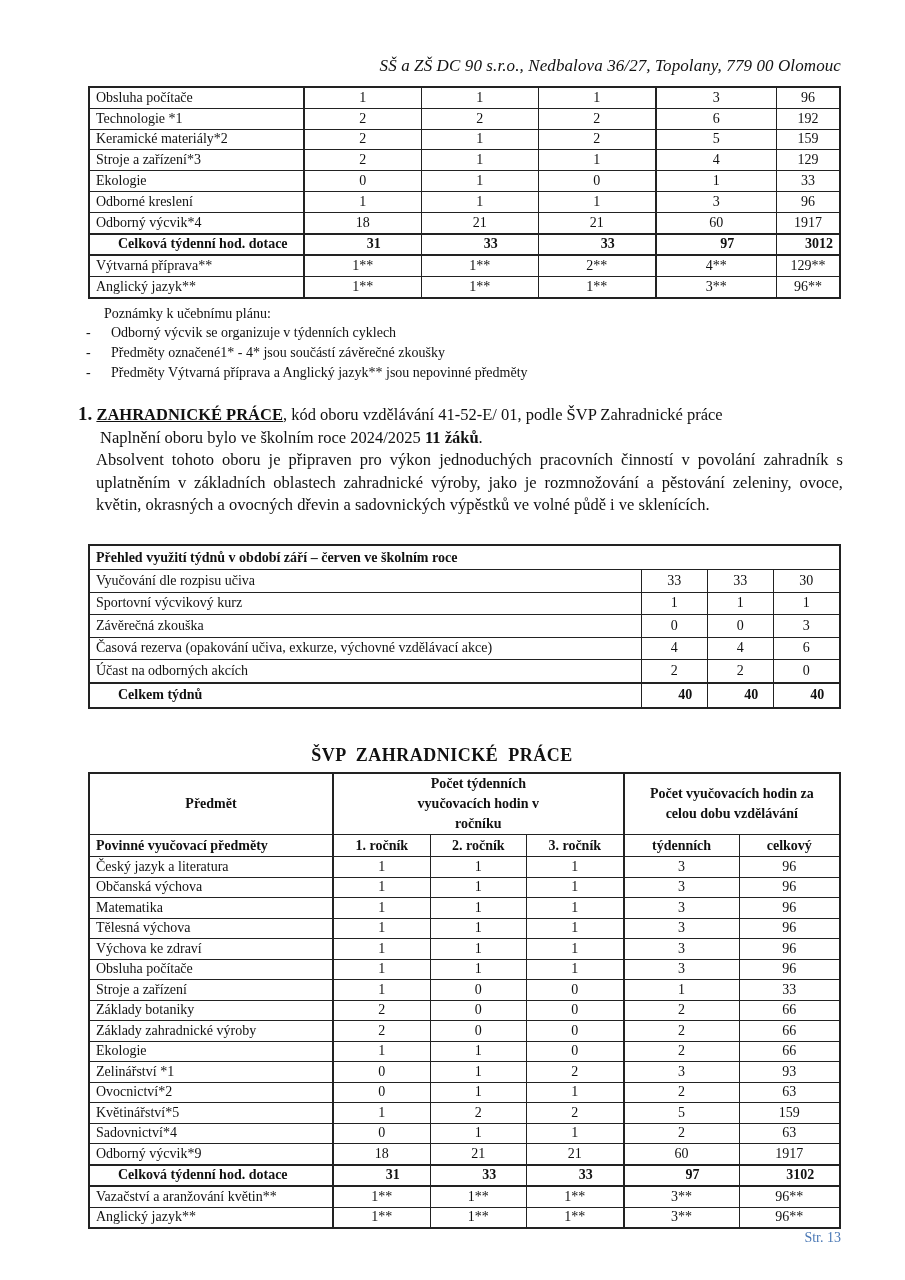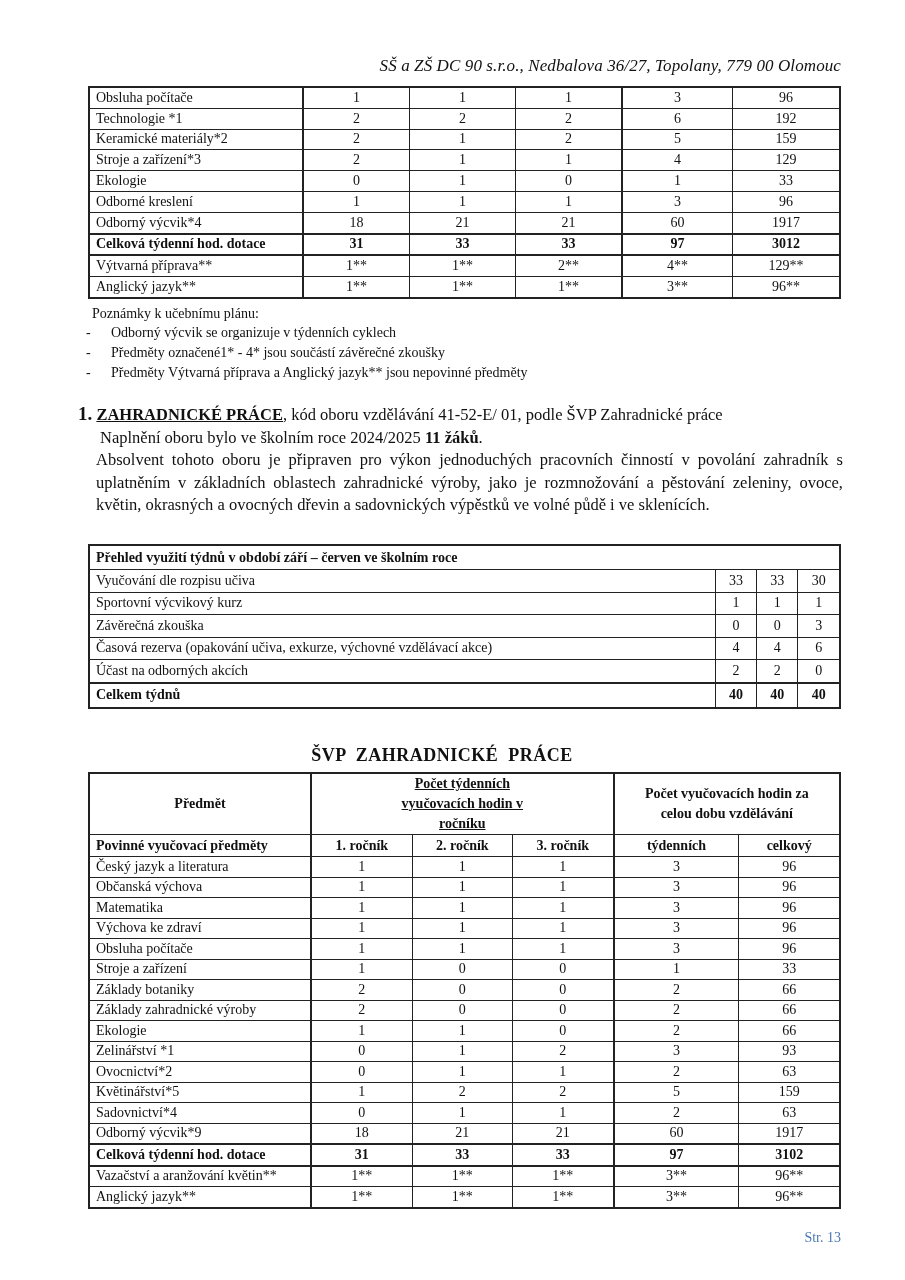--- a/index.html
+++ b/index.html
@@ -4,25 +4,25 @@
 <style>
   html, body { margin:0; padding:0; background:#fff; }
   body { width:905px; height:1280px; position:relative; font-family:"Liberation Serif", serif; color:#111; overflow:hidden; }
   .header { position:absolute; top:36px; right:64px; font-style:italic; font-size:17px; letter-spacing:0.1px;margin-top:20px; }
   table { border-collapse:collapse; position:absolute; font-family:"Liberation Serif", serif; }
   td, th { border:1px solid #222; font-size:14px; padding:0 6px; font-weight:normal; }
   .t1 { left:88px; top:86px; width:753px; border:2px solid #222; }
   .t1 td { height:19.8px; text-align:center; }
   .t1 td:first-child { text-align:left; width:200px; }
   .t1 td:nth-child(2){width:93px}.t1 td:nth-child(3){width:93px}.t1 td:nth-child(4){width:93px}.t1 td:nth-child(5){width:97px}
-  .bold td { font-weight:bold; }
+  .bold td { font-weight:bold;padding-left:28px; }
   .thick-top td { border-top:2px solid #222; }
   .thick-left { border-left:2px solid #222 !important; }
   .notes { position:absolute; left:88px; top:304px; font-size:14px; }
-  .notes .title { margin-left:4px; line-height:19px; }
+  .notes .title { margin-left:16px; line-height:19px; }
   .notes .item { display:flex; line-height:20px; }
   .notes .dash { width:25px; text-align:left; margin-left:-2px; }
   .section { position:absolute; left:78px; top:403px; width:765px; font-size:16.5px; line-height:22.5px; }
   .section .num { font-weight:bold; font-size:19px; }
   .section .name { font-weight:bold; text-decoration:underline; }
   .section .line2 { margin-left:22px; }
   .section .para { margin-left:18px; text-align:justify; }
   .t2 { left:88px; top:544px; width:753px; border:2px solid #222; }
   .t2 td { height:21.5px; text-align:center; }
   .t2 td:first-child { text-align:left; }
@@ -193,21 +193,21 @@
       </tr>
     </tbody>
 </table>
 
 <div class="svp-title" style="white-space:pre">ŠVP  ZAHRADNICKÉ  PRÁCE</div>
 
 <table class="t3">
   <tbody id="t3body">
       <tr class="hdr">
         <td style="text-align: center;">Předmět</td>
-        <td colspan="3" class="thick-left" style="padding: 0px 70px; text-decoration: underline;">Počet týdenních vyučovacích hodin v ročníku</td>
+        <td colspan="3" class="thick-left" style="padding: 0px 70px;">Počet týdenních vyučovacích hodin v ročníku</td>
         <td colspan="2" class="thick-left" style="padding: 0px 22px;">Počet vyučovacích hodin za celou dobu vzdělávání</td>
       </tr>
       <tr class="hdr2">
         <td>Povinné vyučovací předměty</td>
         <td class="thick-left">1. ročník</td>
         <td>2. ročník</td>
         <td>3. ročník</td>
         <td class="thick-left">týdenních</td>
         <td>celkový</td>
       </tr>
@@ -229,20 +229,28 @@
       </tr>
       <tr>
         <td>Matematika</td>
         <td class="thick-left">1</td>
         <td>1</td>
         <td>1</td>
         <td class="thick-left">3</td>
         <td>96</td>
       </tr>
       <tr>
+        <td>Tělesná výchova</td>
+        <td class="thick-left">1</td>
+        <td>1</td>
+        <td>1</td>
+        <td class="thick-left">3</td>
+        <td>96</td>
+      </tr>
+      <tr>
         <td>Výchova ke zdraví</td>
         <td class="thick-left">1</td>
         <td>1</td>
         <td>1</td>
         <td class="thick-left">3</td>
         <td>96</td>
       </tr>
       <tr>
         <td>Obsluha počítače</td>
         <td class="thick-left">1</td>

